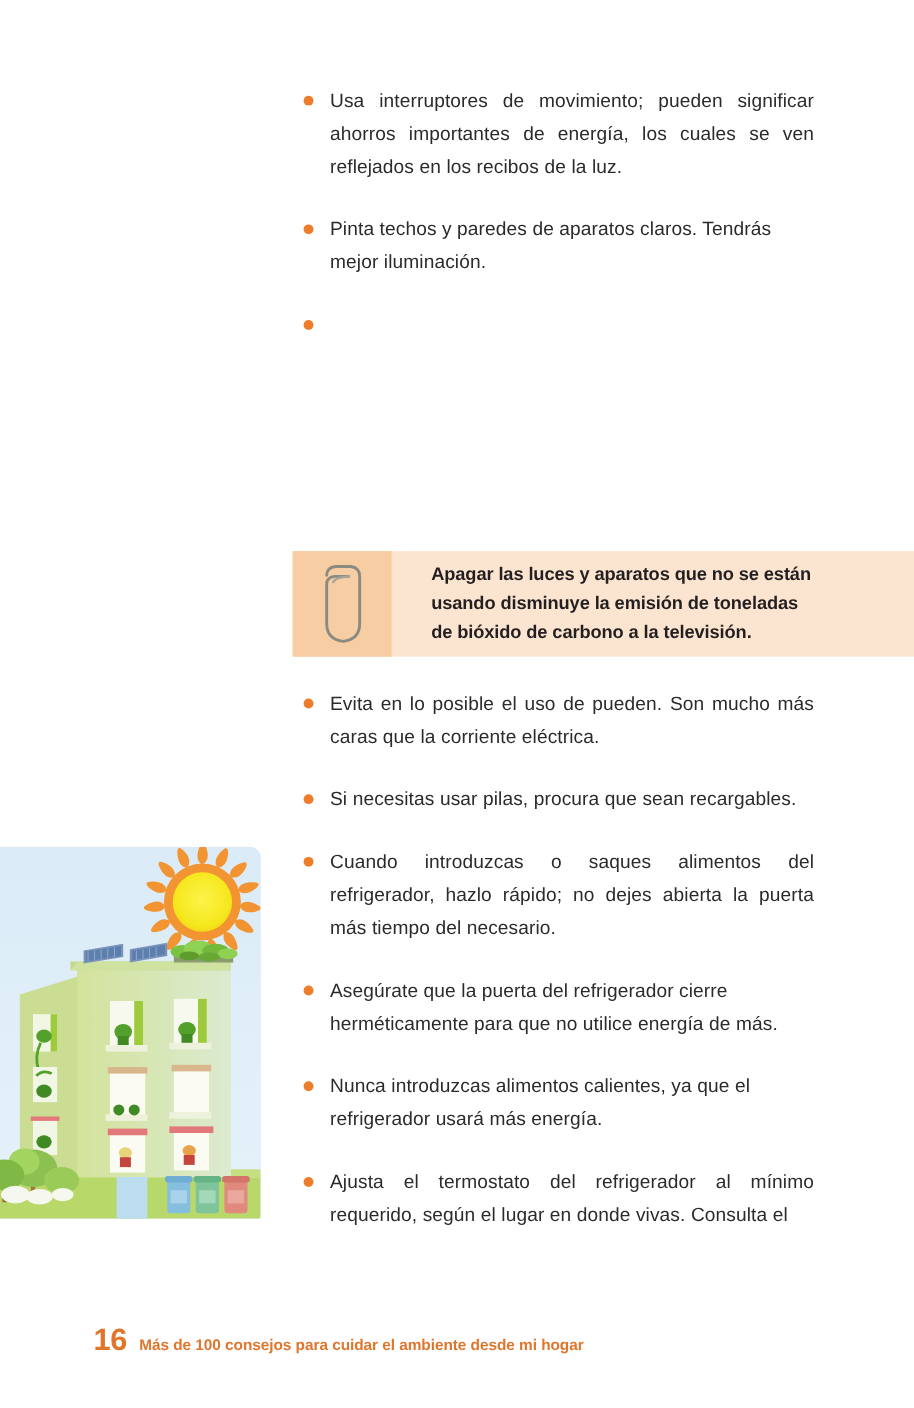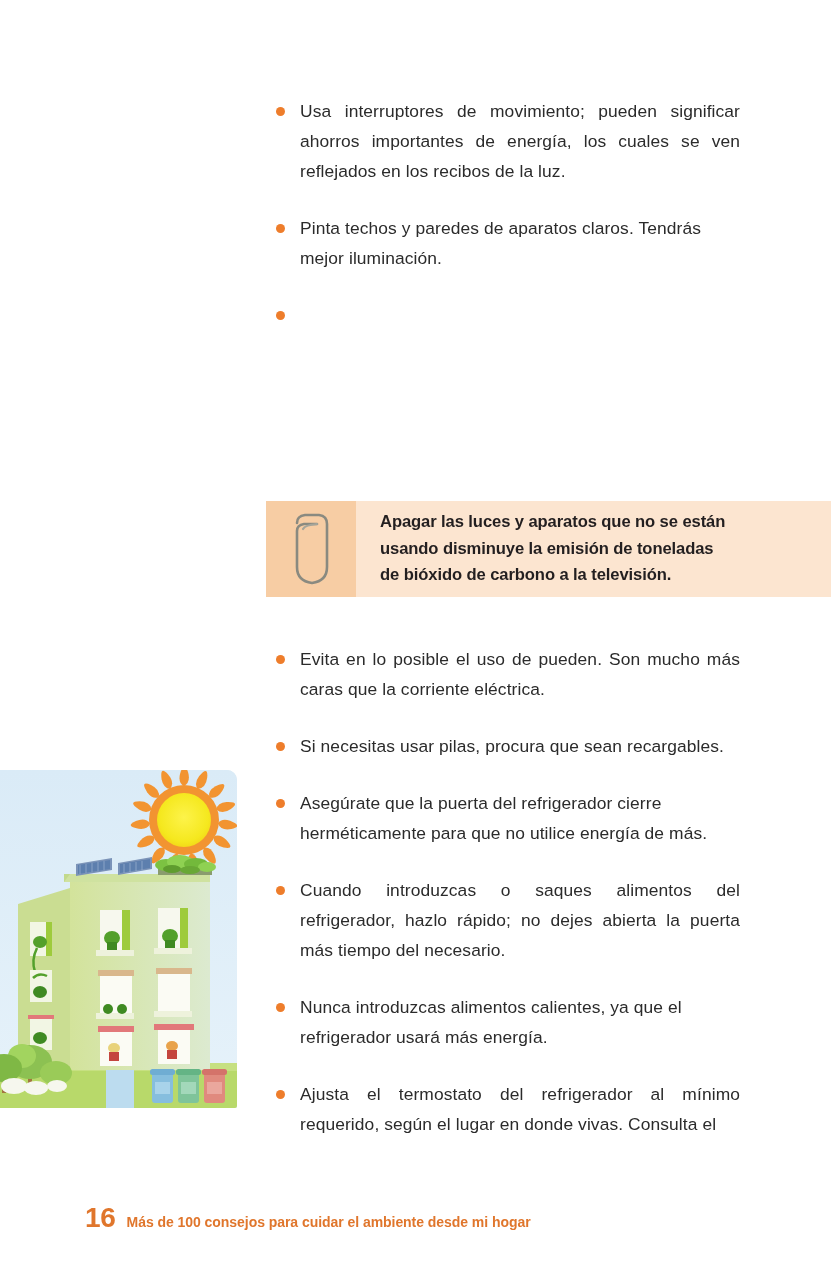--- a/index.html
+++ b/index.html
@@ -47,21 +47,21 @@
 
   .bullet-item {
     position: relative;
     padding-left: 34px;
     margin-bottom: 27px;
     font-size: 17.4px;
     line-height: 30px;
     color: #2b2b2b;
     letter-spacing: 0.1px;
   }
-  .bullet-item.justify { text-align: justify; margin-top: 20px; }
+  .bullet-item.justify { text-align: justify; }
   .bullet-item:last-child { margin-bottom: 0; }
 
   .dot {
     position: absolute;
     left: 10px;
     top: 11px;
     width: 9px;
     height: 9px;
     border-radius: 50%;
     background: #ee7d2b;
@@ -87,21 +87,21 @@
   .clip-svg {
     position: absolute;
     left: 50%;
     top: 50%;
     transform: translate(-50%, -50%);
     width: 56px;
     height: 84px;
   }
   .callout-text {
     flex: 1 1 auto;
-    padding: 10px 16px 10px 24px;
+    padding: 10px 16px 10px 36px;
     font-size: 16.6px;
     font-weight: bold;
     line-height: 26.5px;
     color: #231f20;
     display: flex;
     flex-direction: column;
     justify-content: center;
     letter-spacing: -0.1px;
     border-radius: 23px;
   }
@@ -343,27 +343,27 @@
 
   <div class="content" style="top:624px;">
     <div class="bullet-item justify">
       <span class="dot"></span>
       <span>Evita en lo posible el uso de pueden. Son mucho más caras que la corriente eléctrica.</span>
     </div>
     <div class="bullet-item">
       <span class="dot"></span>
       <span>Si necesitas usar pilas, procura que sean recargables.</span>
     </div>
+    <div class="bullet-item justify">
+      <span class="dot"></span>
+      <span>Cuando introduzcas o saques  alimentos del refrigerador, hazlo rápido; no dejes abierta la puerta más tiempo del necesario.</span>
+    </div>
     <div class="bullet-item">
       <span class="dot"></span>
       <span>Asegúrate que la puerta del refrigerador cierre herméticamente para que no utilice energía de más.</span>
-    </div>
-    <div class="bullet-item justify">
-      <span class="dot"></span>
-      <span>Cuando introduzcas o saques  alimentos del refrigerador, hazlo rápido; no dejes abierta la puerta más tiempo del necesario.</span>
     </div>
     <div class="bullet-item">
       <span class="dot"></span>
       <span>Nunca introduzcas alimentos calientes, ya que el refrigerador usará más energía.</span>
     </div>
     <div class="bullet-item justify">
       <span class="dot"></span>
       <span>Ajusta el termostato del refrigerador al mínimo requerido, según el lugar en donde vivas. Consulta el</span>
     </div>
   </div>

